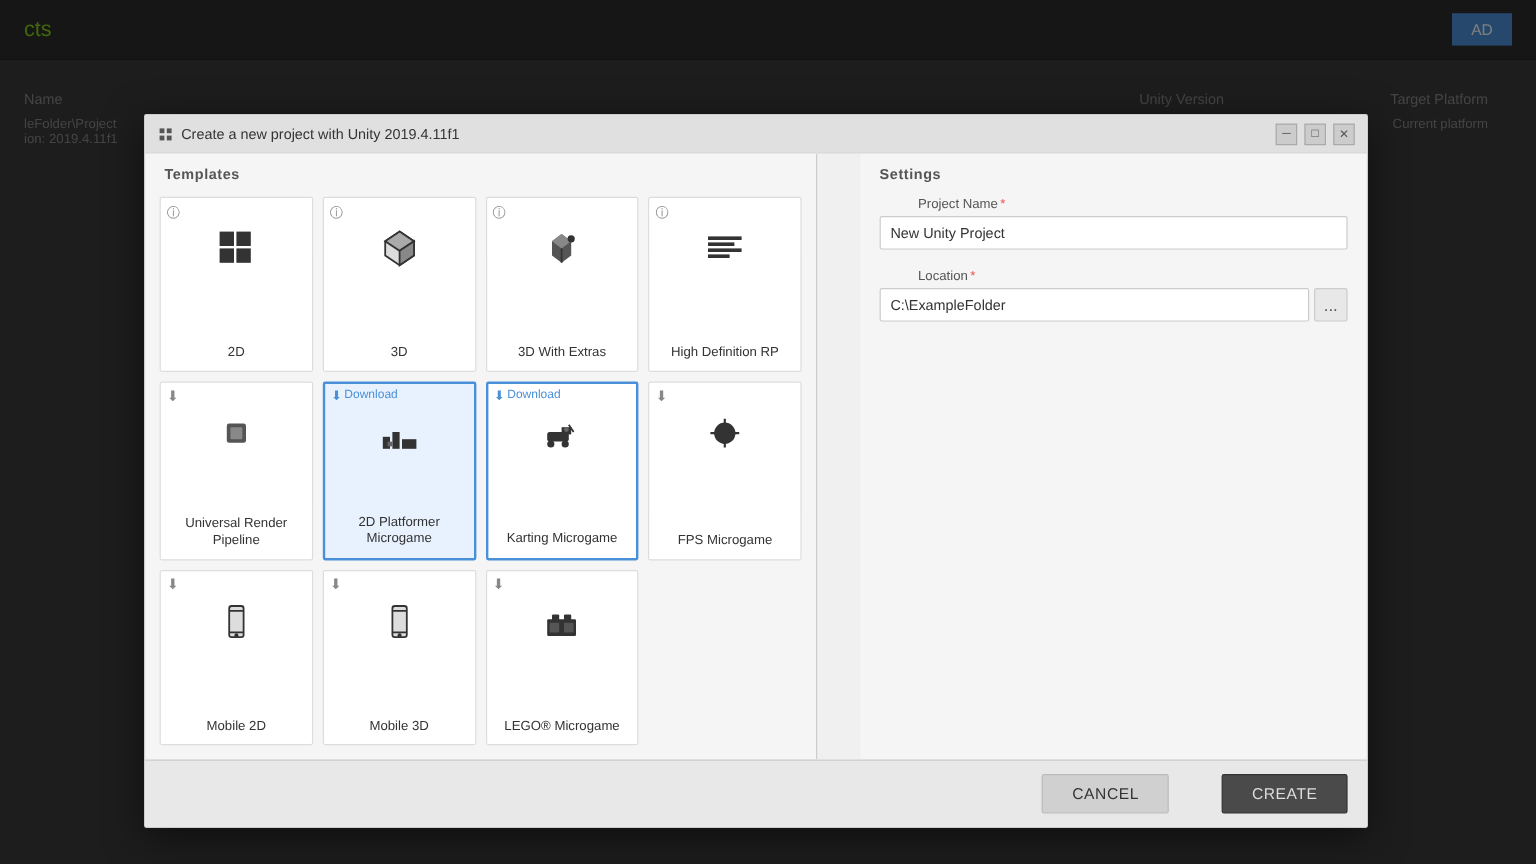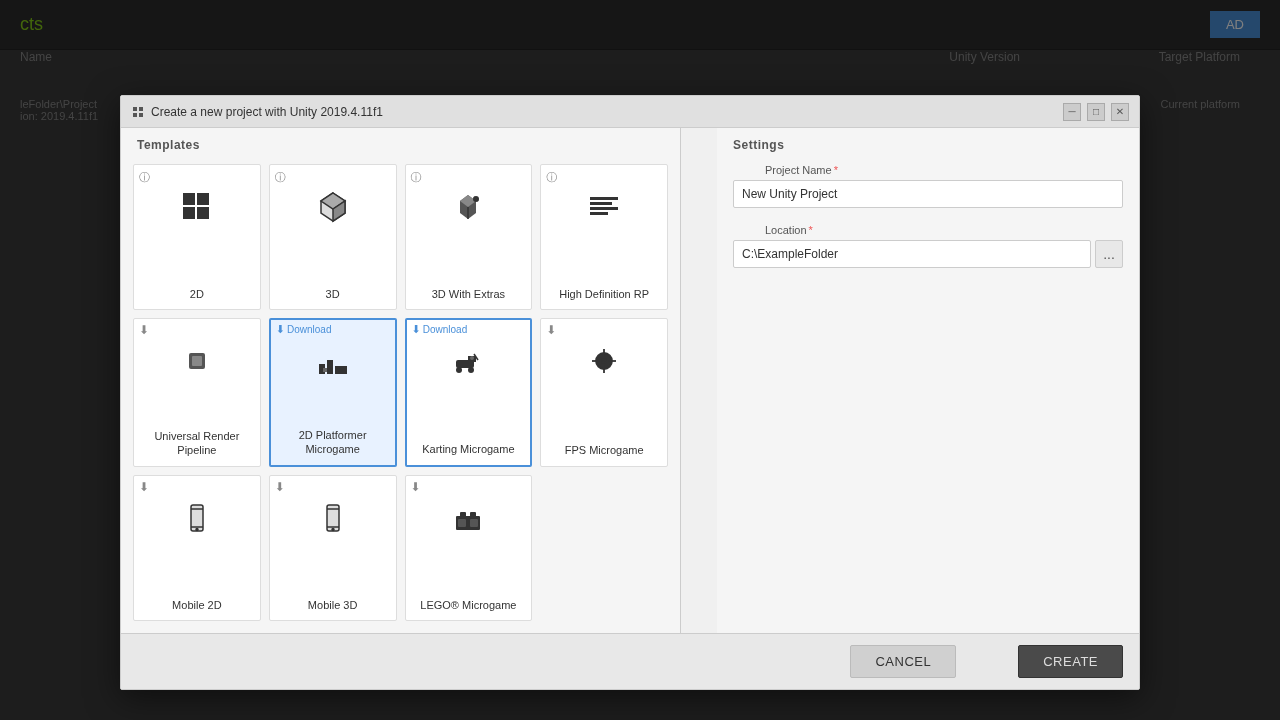--- a/index.html
+++ b/index.html
@@ -43,21 +43,21 @@
       border: none;
       padding: 6px 16px;
       font-size: 13px;
       cursor: pointer;
     }
 
     .app-subheader {
       height: 40px;
       background: #3a3a3a;
       display: flex;
-      align-items: flex-start;
+      align-items: flex-end;
       padding: 0 20px;
     }
 
     .col-headers {
       display: flex;
       width: 100%;
       color: #888;
       font-size: 12px;
     }
 
@@ -336,21 +336,21 @@
 
     
     .dialog-footer {
       height: 56px;
       background: #e8e8e8;
       border-top: 1px solid #ccc;
       display: flex;
       align-items: center;
       justify-content: flex-end;
       padding: 0 16px;
-      gap: 22px;
+      gap: 4px;
       flex-shrink: 0;
     }
 
     .btn-cancel {
       padding: 8px 24px;
       background: #d0d0d0;
       border: 1px solid #bbb;
       color: #333;
       font-size: 13px;
       font-weight: 500;

